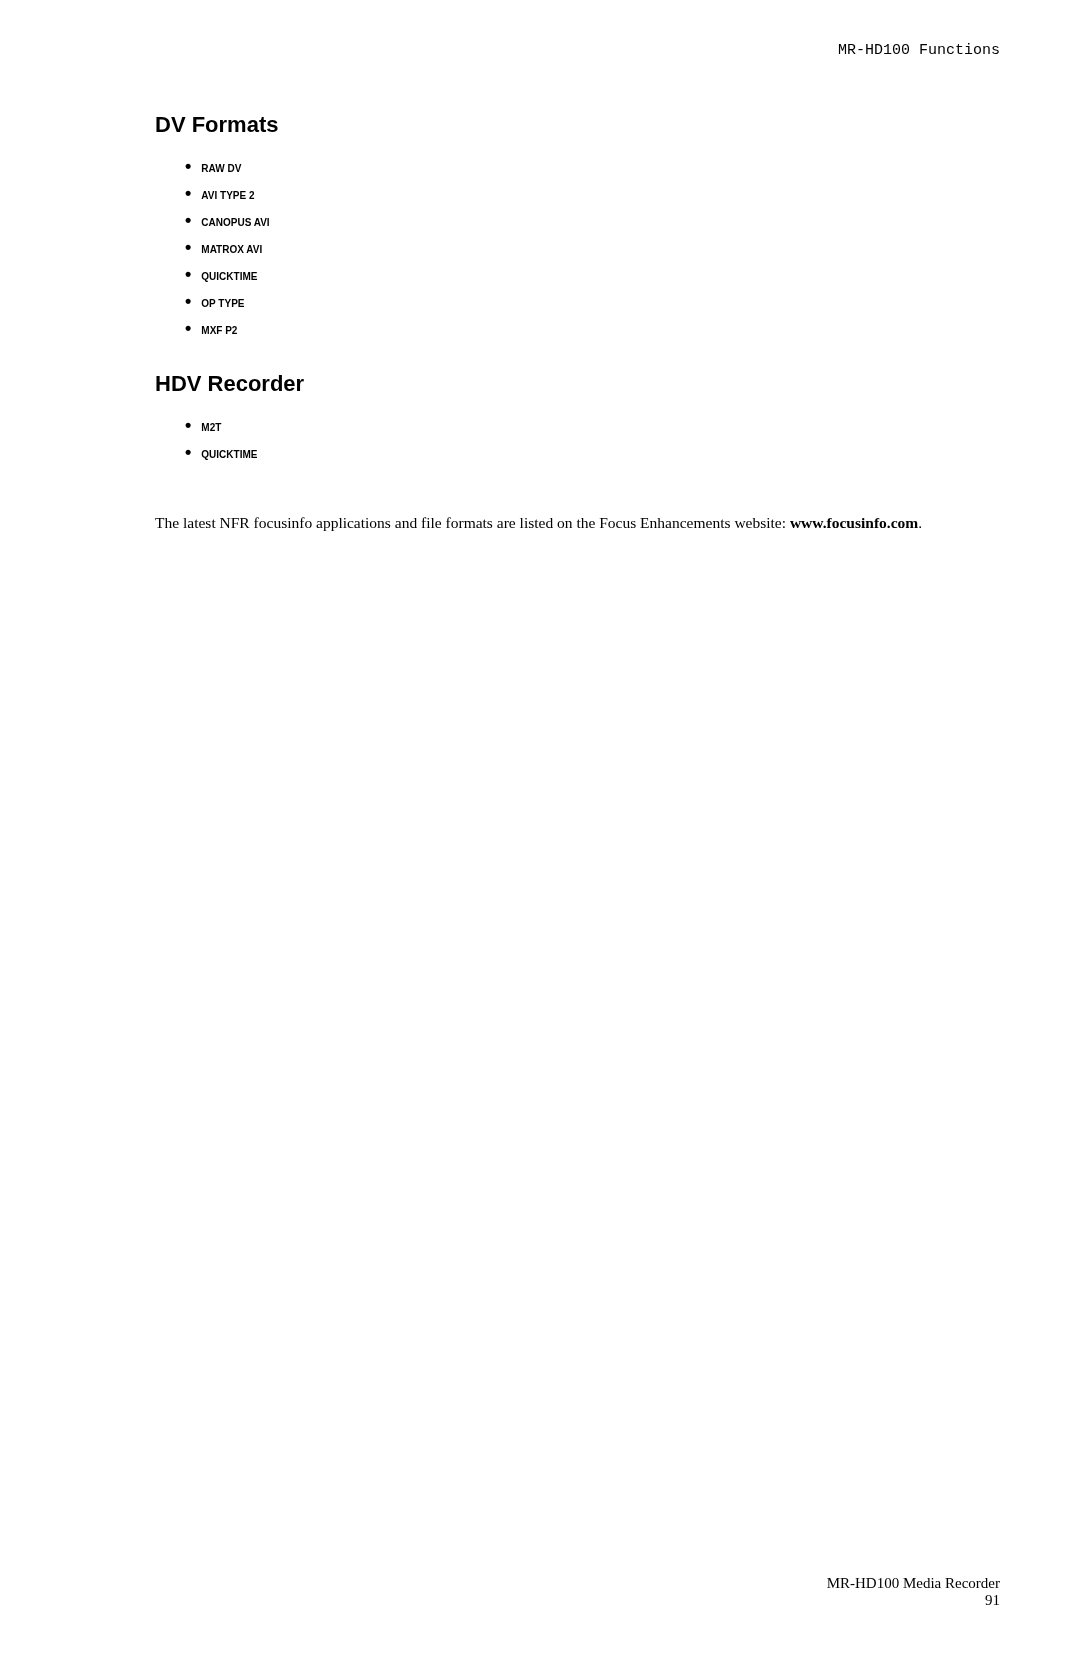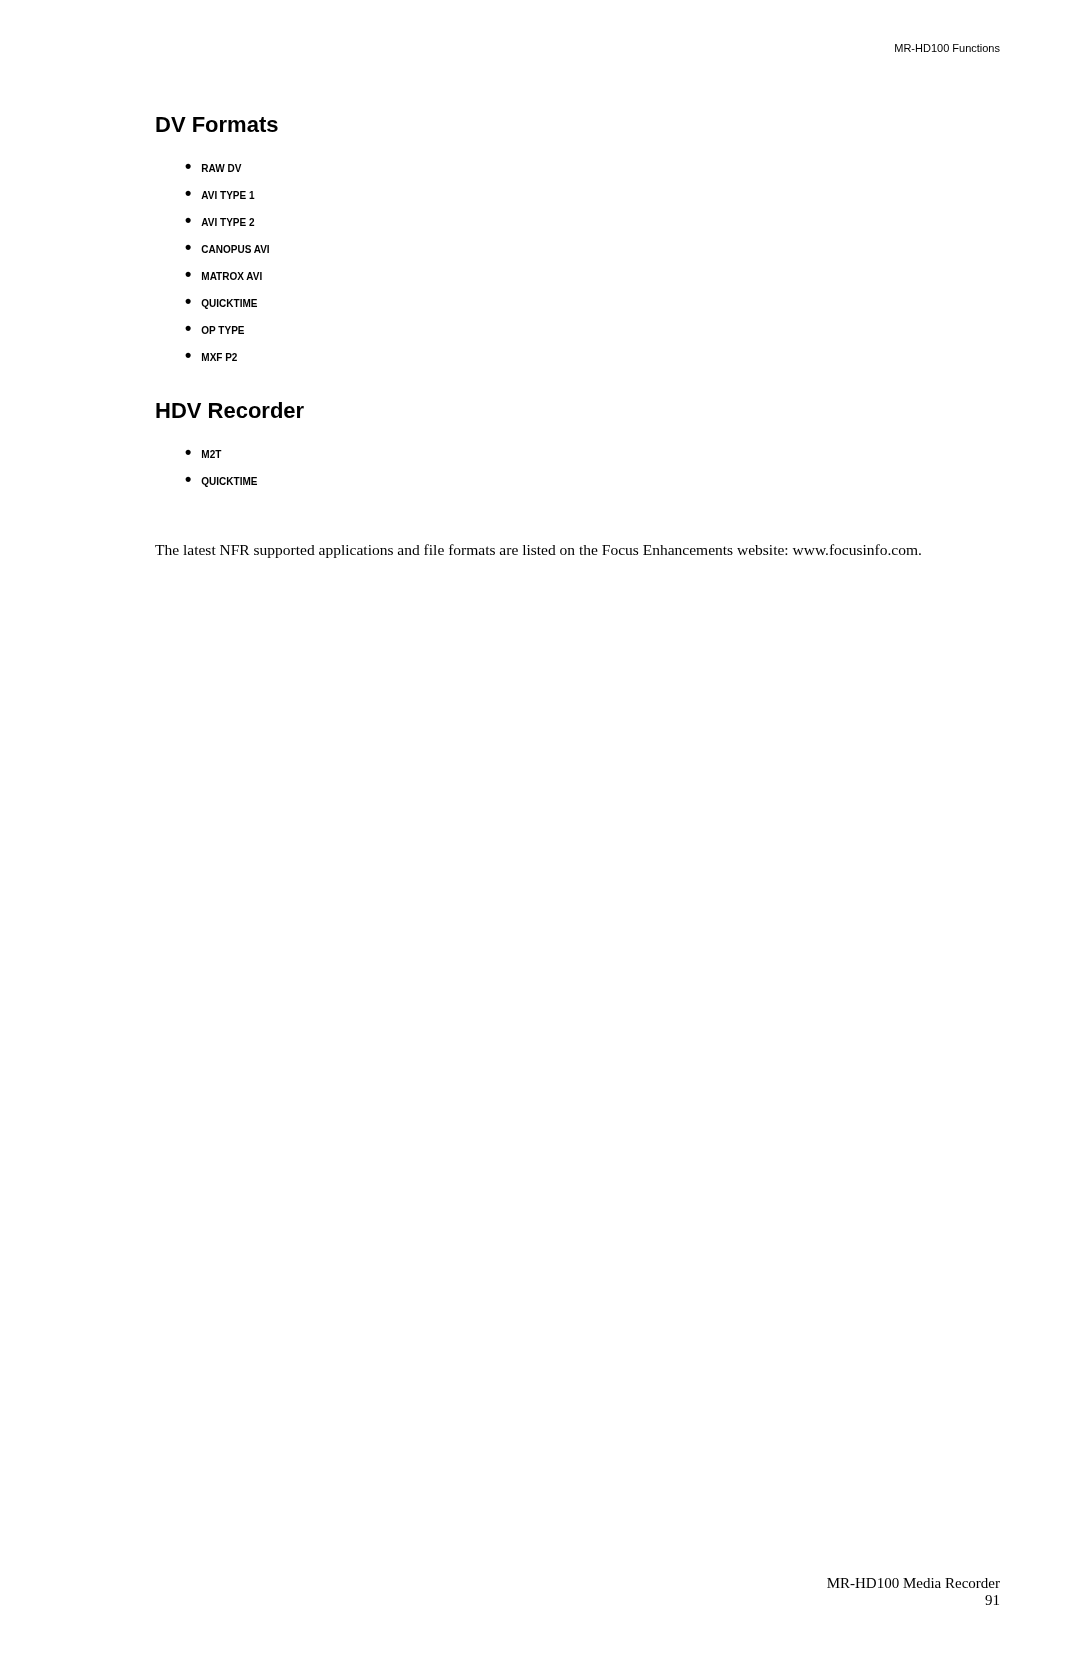--- a/index.html
+++ b/index.html
@@ -14,22 +14,22 @@
       background: #ffffff;
       font-family: Georgia, 'Times New Roman', serif;
       color: #000000;
       position: relative;
     }
 
     .page-header {
       position: absolute;
       top: 42px;
       right: 80px;
-      font-size: 11px;
-      font-family: Liberation Sans, sans-serif;
+      font-size: 15px;
+      font-family: Liberation Mono, monospace;
     }
 
     .page-footer {
       position: absolute;
       bottom: 60px;
       right: 80px;
       text-align: right;
       font-size: 15px;
       font-family: Georgia, serif;
     }
@@ -83,54 +83,53 @@
     }
 
     .footer-text {
       font-size: 15.5px;
       font-family: Georgia, 'Times New Roman', serif;
       line-height: 1.6;
       margin-top: 20px;
     }
 
     .footer-text strong {
-      font-weight: normal;
+      font-weight: bold;
     }
   </style>
 </head>
 <body>
 
 <div class="page-header">MR-HD100 Functions</div>
 
 <div class="content">
 
   <div class="section-dv">
     <h2 class="section-heading">DV Formats</h2>
     <ul class="bullet-list">
       <li>RAW DV</li>
-      <li>AVI TYPE 1</li>
       <li>AVI TYPE 2</li>
       <li>CANOPUS AVI</li>
       <li>MATROX AVI</li>
       <li>QUICKTIME</li>
       <li>OP TYPE</li>
       <li>MXF P2</li>
     </ul>
   </div>
 
   <div class="section-hdv">
     <h2 class="section-heading">HDV Recorder</h2>
     <ul class="bullet-list">
       <li>M2T</li>
       <li>QUICKTIME</li>
     </ul>
   </div>
 
   <p class="footer-text">
-    <span>The latest NFR supported applications and file formats are listed on the Focus Enhancements website: </span><strong>www.focusinfo.com</strong><span>.</span>
+    <span>The latest NFR focusinfo applications and file formats are listed on the Focus Enhancements website: </span><strong>www.focusinfo.com</strong><span>.</span>
   </p>
 
 </div>
 
 <div class="page-footer">
   <span>MR-HD100 Media Recorder</span>
   <span class="footer-page-num">91</span>
 </div>
 
 </body></html>

